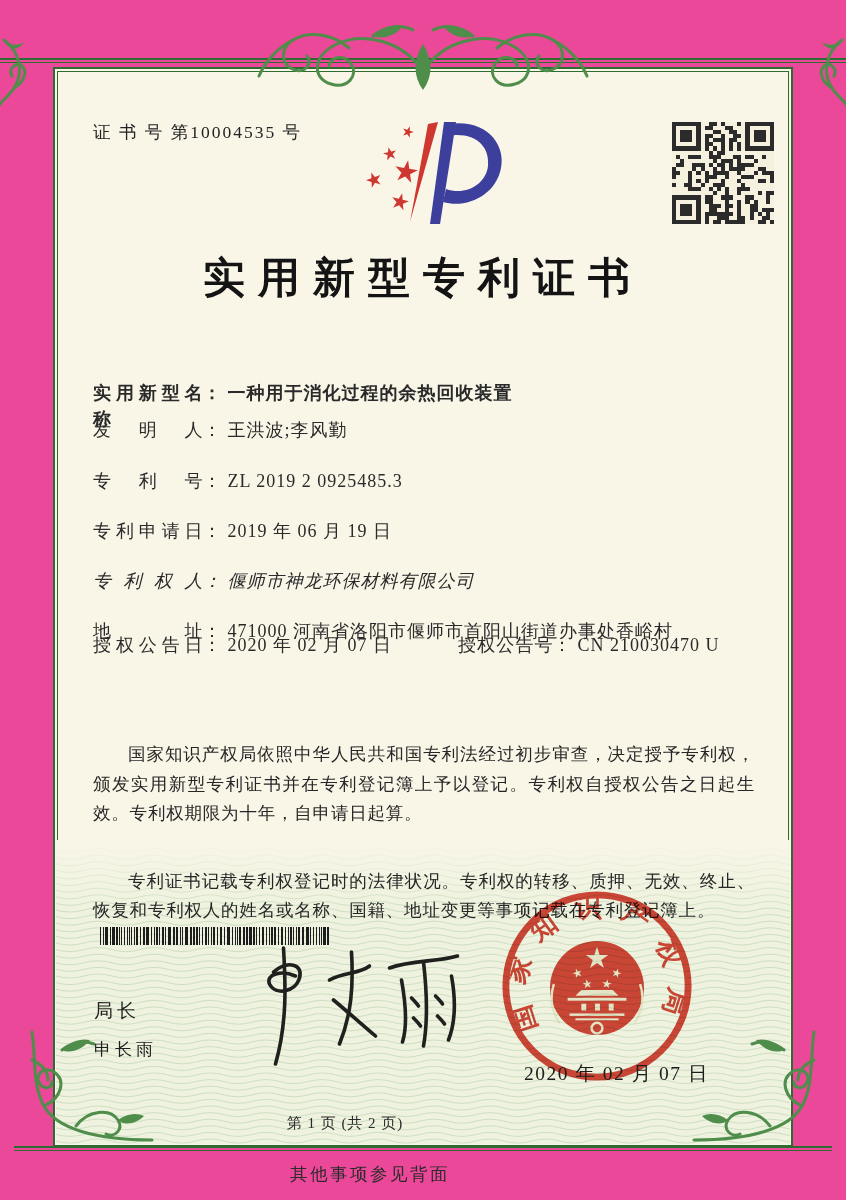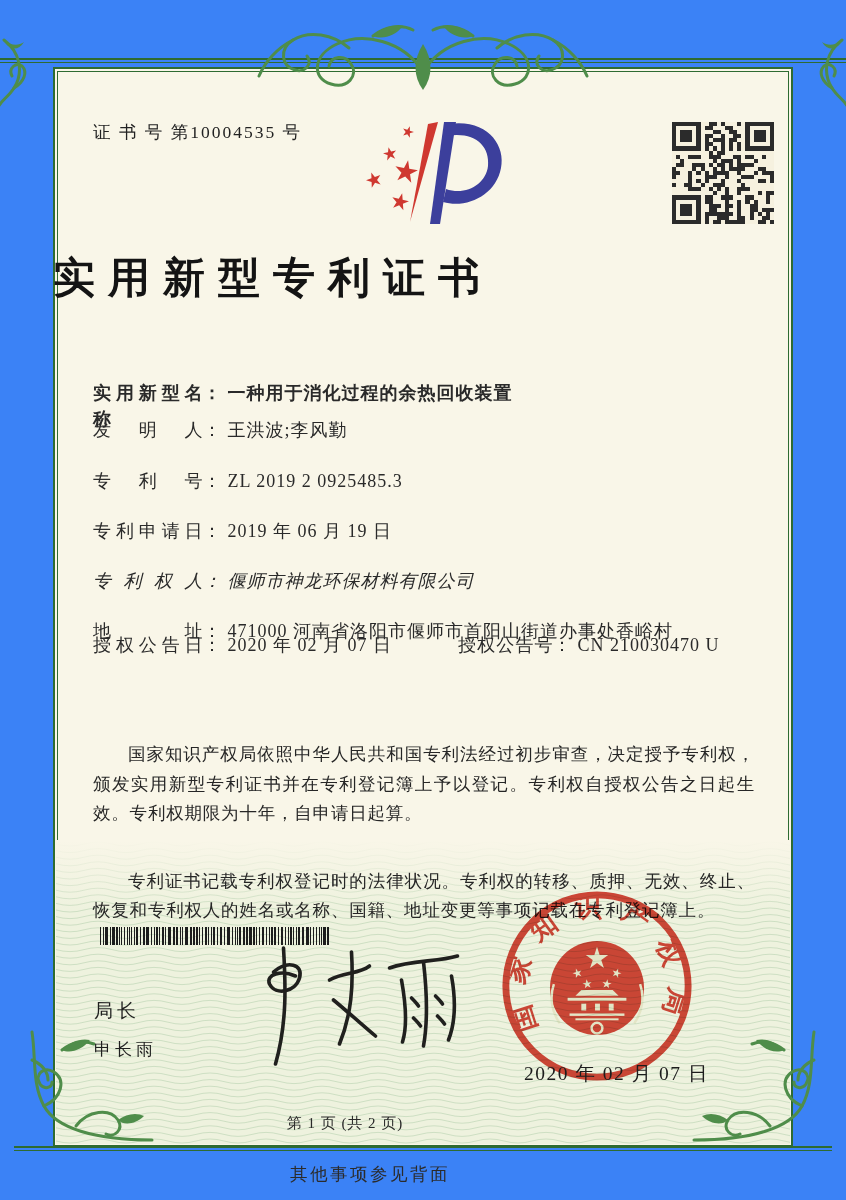--- a/index.html
+++ b/index.html
@@ -1,37 +1,37 @@
 <!DOCTYPE html>
 <html><head>
 <meta charset="utf-8">
 <style>
   * { margin:0; padding:0; box-sizing:border-box; }
   html,body { background:#e8e4d2; }
   .page {
     position:relative; width:846px; height:1200px; margin:0 auto;
-    background:#3b82f6; overflow:hidden;
+    background:#ec4899; overflow:hidden;
     font-family:"Liberation Serif","DejaVu Serif",serif;
     color:#2a2a2a;
   }
   .hrule { position:absolute; height:5px;
     border-top:2.5px solid #2e6b31; border-bottom:1px solid #2e6b31; }
   .rule-top { left:0; top:58px; width:846px; }
   .rule-bottom { left:14px; top:1146px; width:818px; }
   .frame {
     position:absolute; left:53px; top:67px; width:740px; height:1080px;
     border:2.5px solid #2e6b31; background:#f9f6e8;
   }
   .frame::after { content:""; position:absolute; inset:2px; border:1px solid #2e6b31; }
   .abs { position:absolute; }
   .cert-number { left:93px; top:120px; font-size:17.5px; letter-spacing:2px; color:#222; z-index:5; }
   .logo { left:348px; top:110px; z-index:5; }
   .qr { left:672px; top:122px; z-index:5; }
   .title {
-    left:53px; top:250px; width:740px; 
+    left:53px; top:250px; width:740px; text-align:center;
     font-size:42px; font-weight:bold; letter-spacing:13px; color:#141414; z-index:5;
   }
   .field-row { left:93px; width:670px; font-size:18px; line-height:26px; letter-spacing:0.5px; z-index:5; }
   .field-label { display:inline-block; width:110px; text-align:justify; text-align-last:justify; vertical-align:top; }
   .field-colon { display:inline-block; margin-right:6px; }
   .field-value { letter-spacing:1px; }
   .pair2 { position:absolute; left:365px; top:0; }
   .body-par {
     left:93px; top:702px; width:662px; font-size:17.5px; line-height:29.5px;
     text-align:justify; letter-spacing:0.8px; color:#262626; z-index:5;

